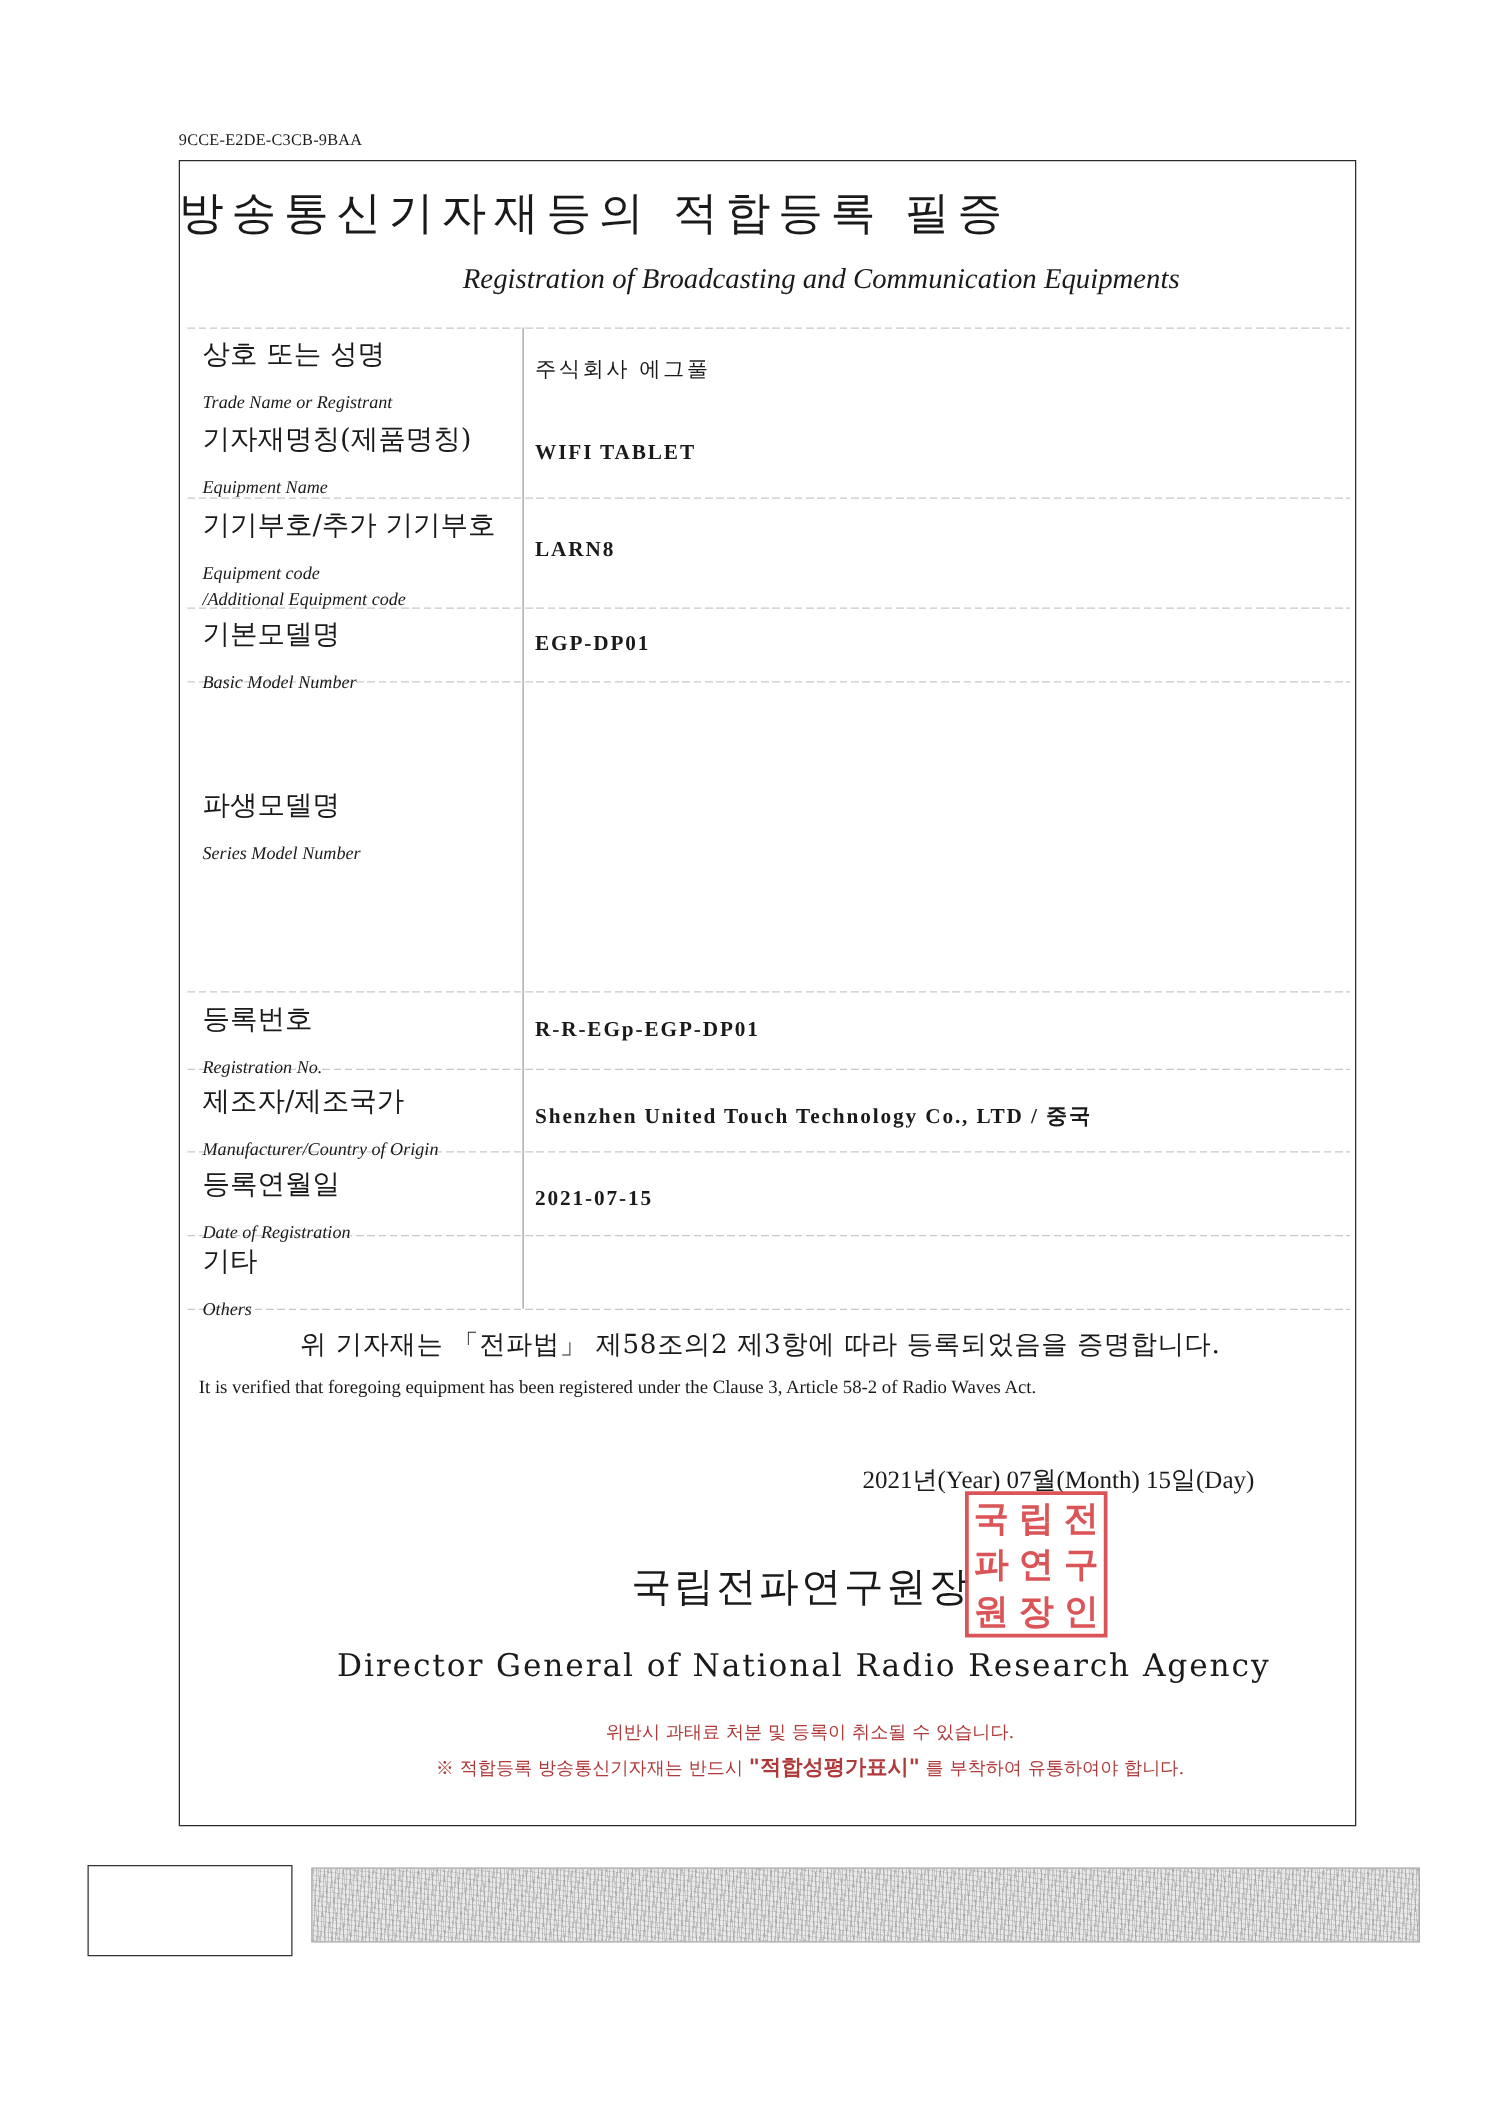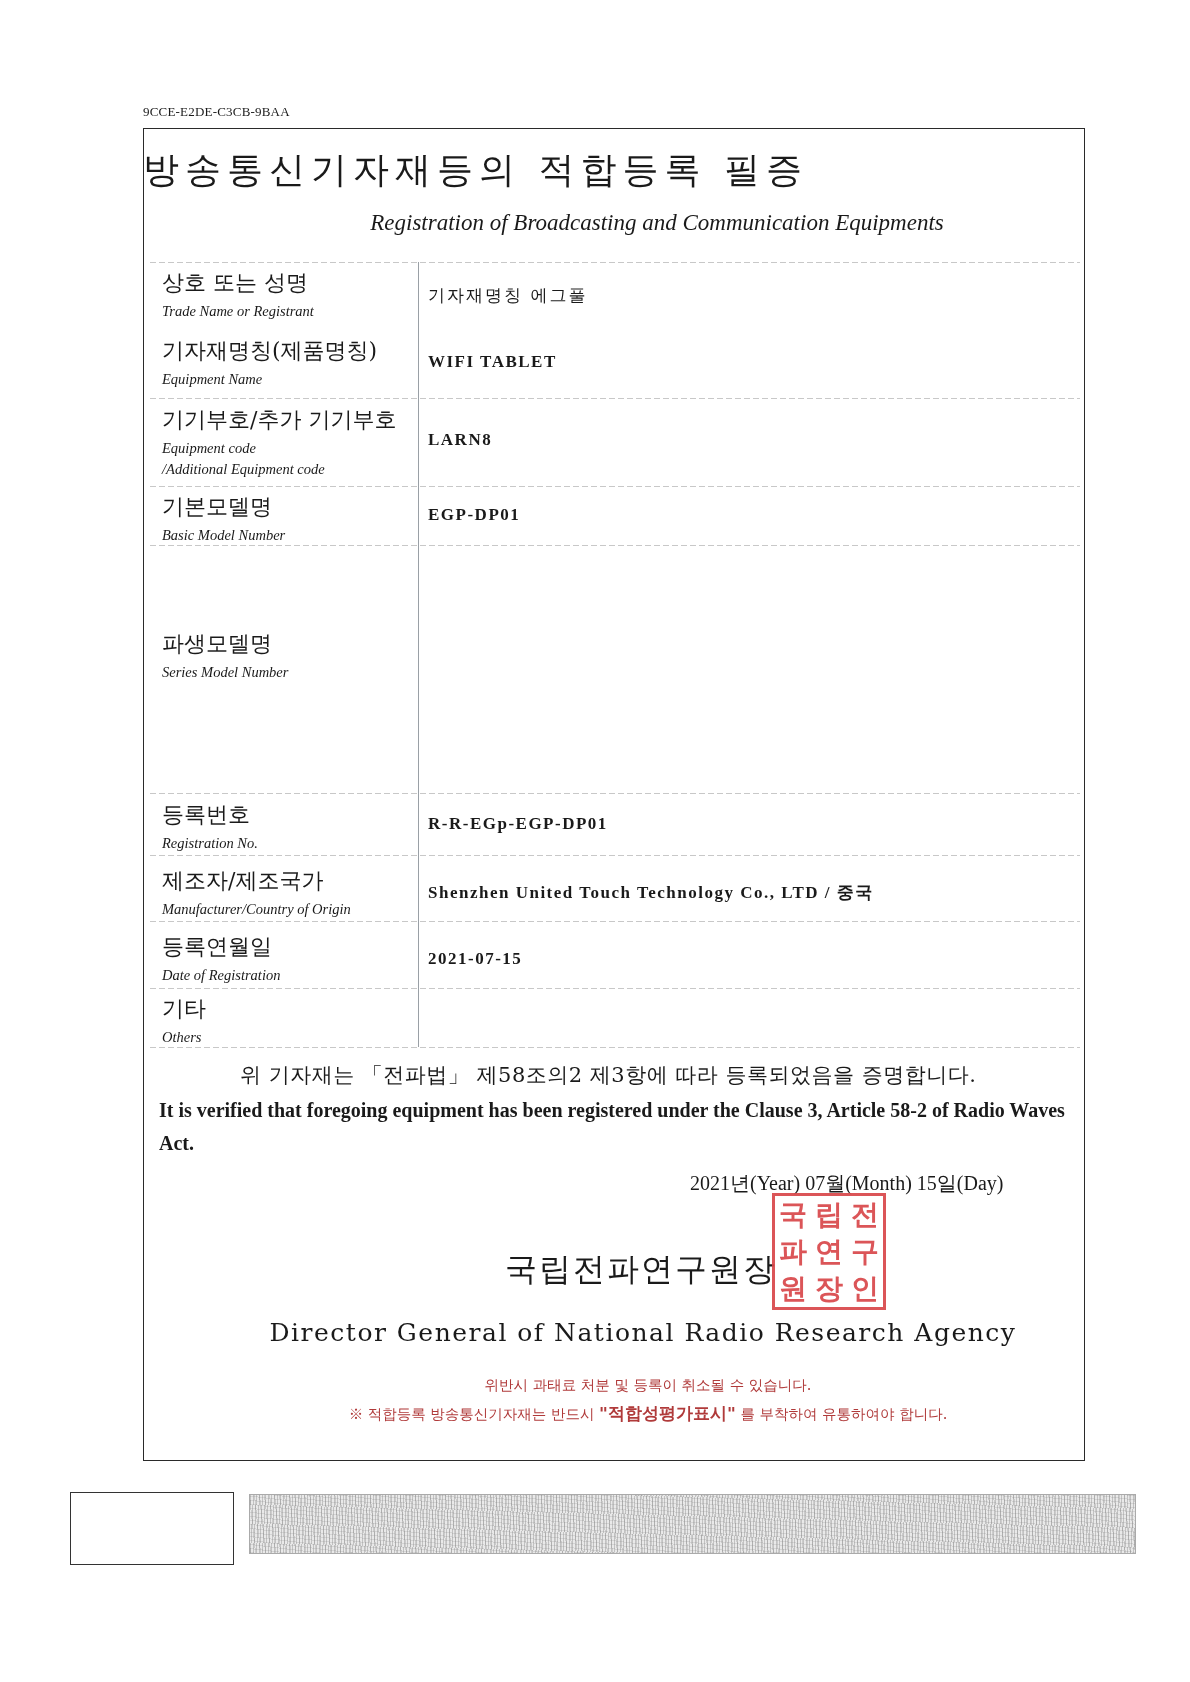--- a/index.html
+++ b/index.html
@@ -11,26 +11,26 @@
   .doc-code { left:143px; top:104px; font-size:13px; letter-spacing:0.2px; }
   .cert-box {
     left:143px; top:128px; width:942px; height:1333px;
     border:1.6px solid #2a2a2a; box-sizing:border-box;
   }
   .title-ko { left:143px; width:942px; top:146px; text-align:left; font-size:36px; letter-spacing:6px; font-family:"DejaVu Serif", serif; font-weight:normal; }
   .title-en { left:143px; width:942px; top:210px; text-align:center; font-size:23px; font-style:italic;margin-left:43px; }
   .vdiv { left:418px; top:262px; width:1px; height:785px; background:#9aa0a6; }
   .hsep { left:150px; width:930px; height:1px; background:repeating-linear-gradient(90deg,#c8c8c8 0 6px,transparent 6px 9px); }
   .lbl-ko { font-family:"DejaVu Serif", serif; font-size:22px; }
-  .lbl-en { font-size:14.5px; font-style:italic; margin-top:3px; line-height:20px; }
+  .lbl-en { font-size:14.5px; font-style:italic; margin-top:14px; line-height:20px; }
   .label { left:162px; width:250px; }
   .value { left:428px; font-size:17px; letter-spacing:1.5px; font-weight:bold; font-family:"Liberation Serif", serif; }
   .value.ko { font-family:"DejaVu Serif", serif; font-weight:normal; letter-spacing:2px; }
   .stmt-ko { left:196px; top:1061px; font-size:21px; font-family:"DejaVu Serif", serif; letter-spacing:0.5px;margin-left:44px; }
-  .stmt-en { left:159px; top:1094px; width:910px; font-size:20px; line-height:33px;font-weight:bold; }
+  .stmt-en { left:159px; top:1094px; width:910px; font-size:15px; line-height:33px; }
   .date-line { left:690px; top:1170px; font-size:20px; }
   .stamp {
     left:772px; top:1193px; width:114px; height:117px; border:3px solid #d9474a; box-sizing:border-box;
     display:grid; grid-template-columns:repeat(3,1fr); grid-template-rows:repeat(3,1fr);
     color:#d9474a; font-family:"DejaVu Sans", sans-serif; font-weight:bold; font-size:28px; line-height:1;
     text-align:center; align-items:center; opacity:0.92;
   }
   .agency-ko { left:505px; top:1248px; font-size:32px; font-family:"DejaVu Serif", serif; letter-spacing:2px; }
   .agency-en { left:143px; width:1000px; top:1318px; text-align:center; font-size:25px; letter-spacing:1.5px; font-family:"DejaVu Serif", serif; }
   .notice { left:143px; width:1010px; text-align:center; color:#b03a3a; font-family:"DejaVu Serif", serif; font-size:14.5px; }
@@ -64,21 +64,21 @@
 <div class="abs hsep" style="top:793px"></div>
 <div class="abs hsep" style="top:855px"></div>
 <div class="abs hsep" style="top:921px"></div>
 <div class="abs hsep" style="top:988px"></div>
 <div class="abs hsep" style="top:1047px"></div>
 
 <div class="abs label" style="top:268px">
   <div class="lbl-ko">상호 또는 성명</div>
   <div class="lbl-en">Trade Name or Registrant</div>
 </div>
-<div class="abs value ko" style="top:284px">기자재명칭 에그풀</div>
+<div class="abs value ko" style="top:284px">주식회사 에그풀</div>
 
 <div class="abs label" style="top:336px">
   <div class="lbl-ko">기자재명칭(제품명칭)</div>
   <div class="lbl-en">Equipment Name</div>
 </div>
 <div class="abs value" style="top:352px">WIFI TABLET</div>
 
 <div class="abs label" style="top:405px">
   <div class="lbl-ko">기기부호/추가 기기부호</div>
   <div class="lbl-en">Equipment code</div>

